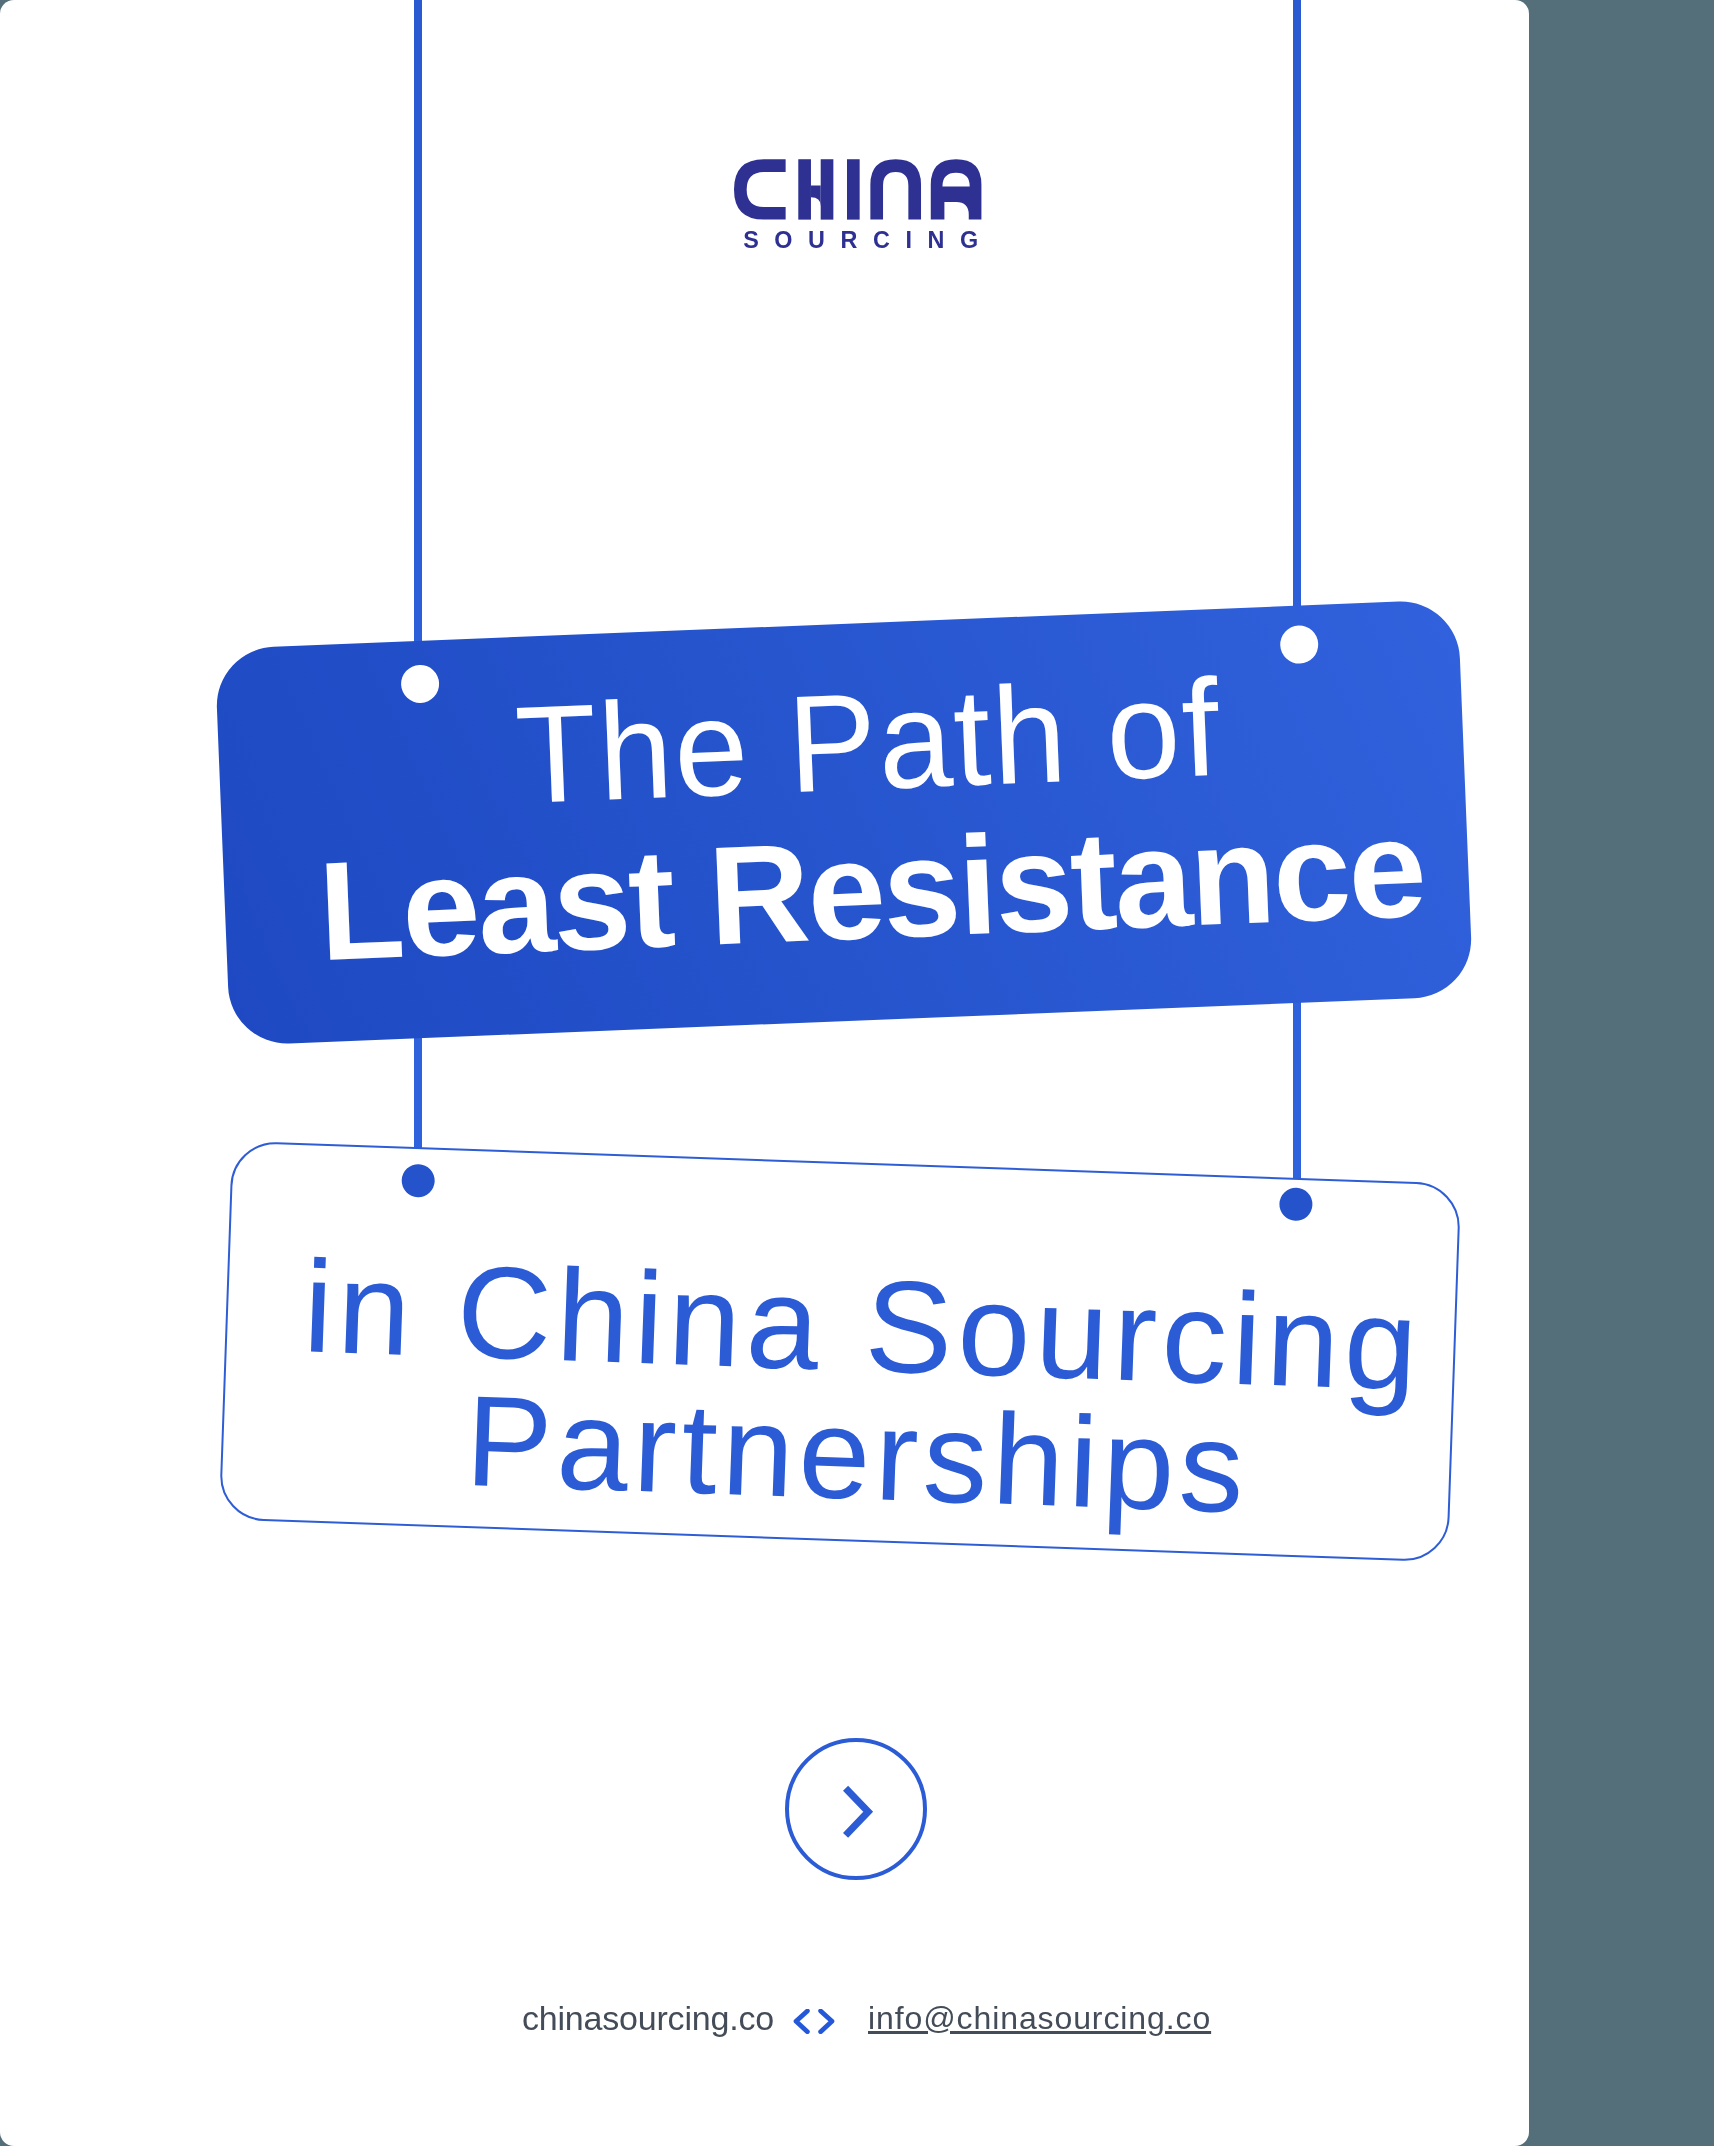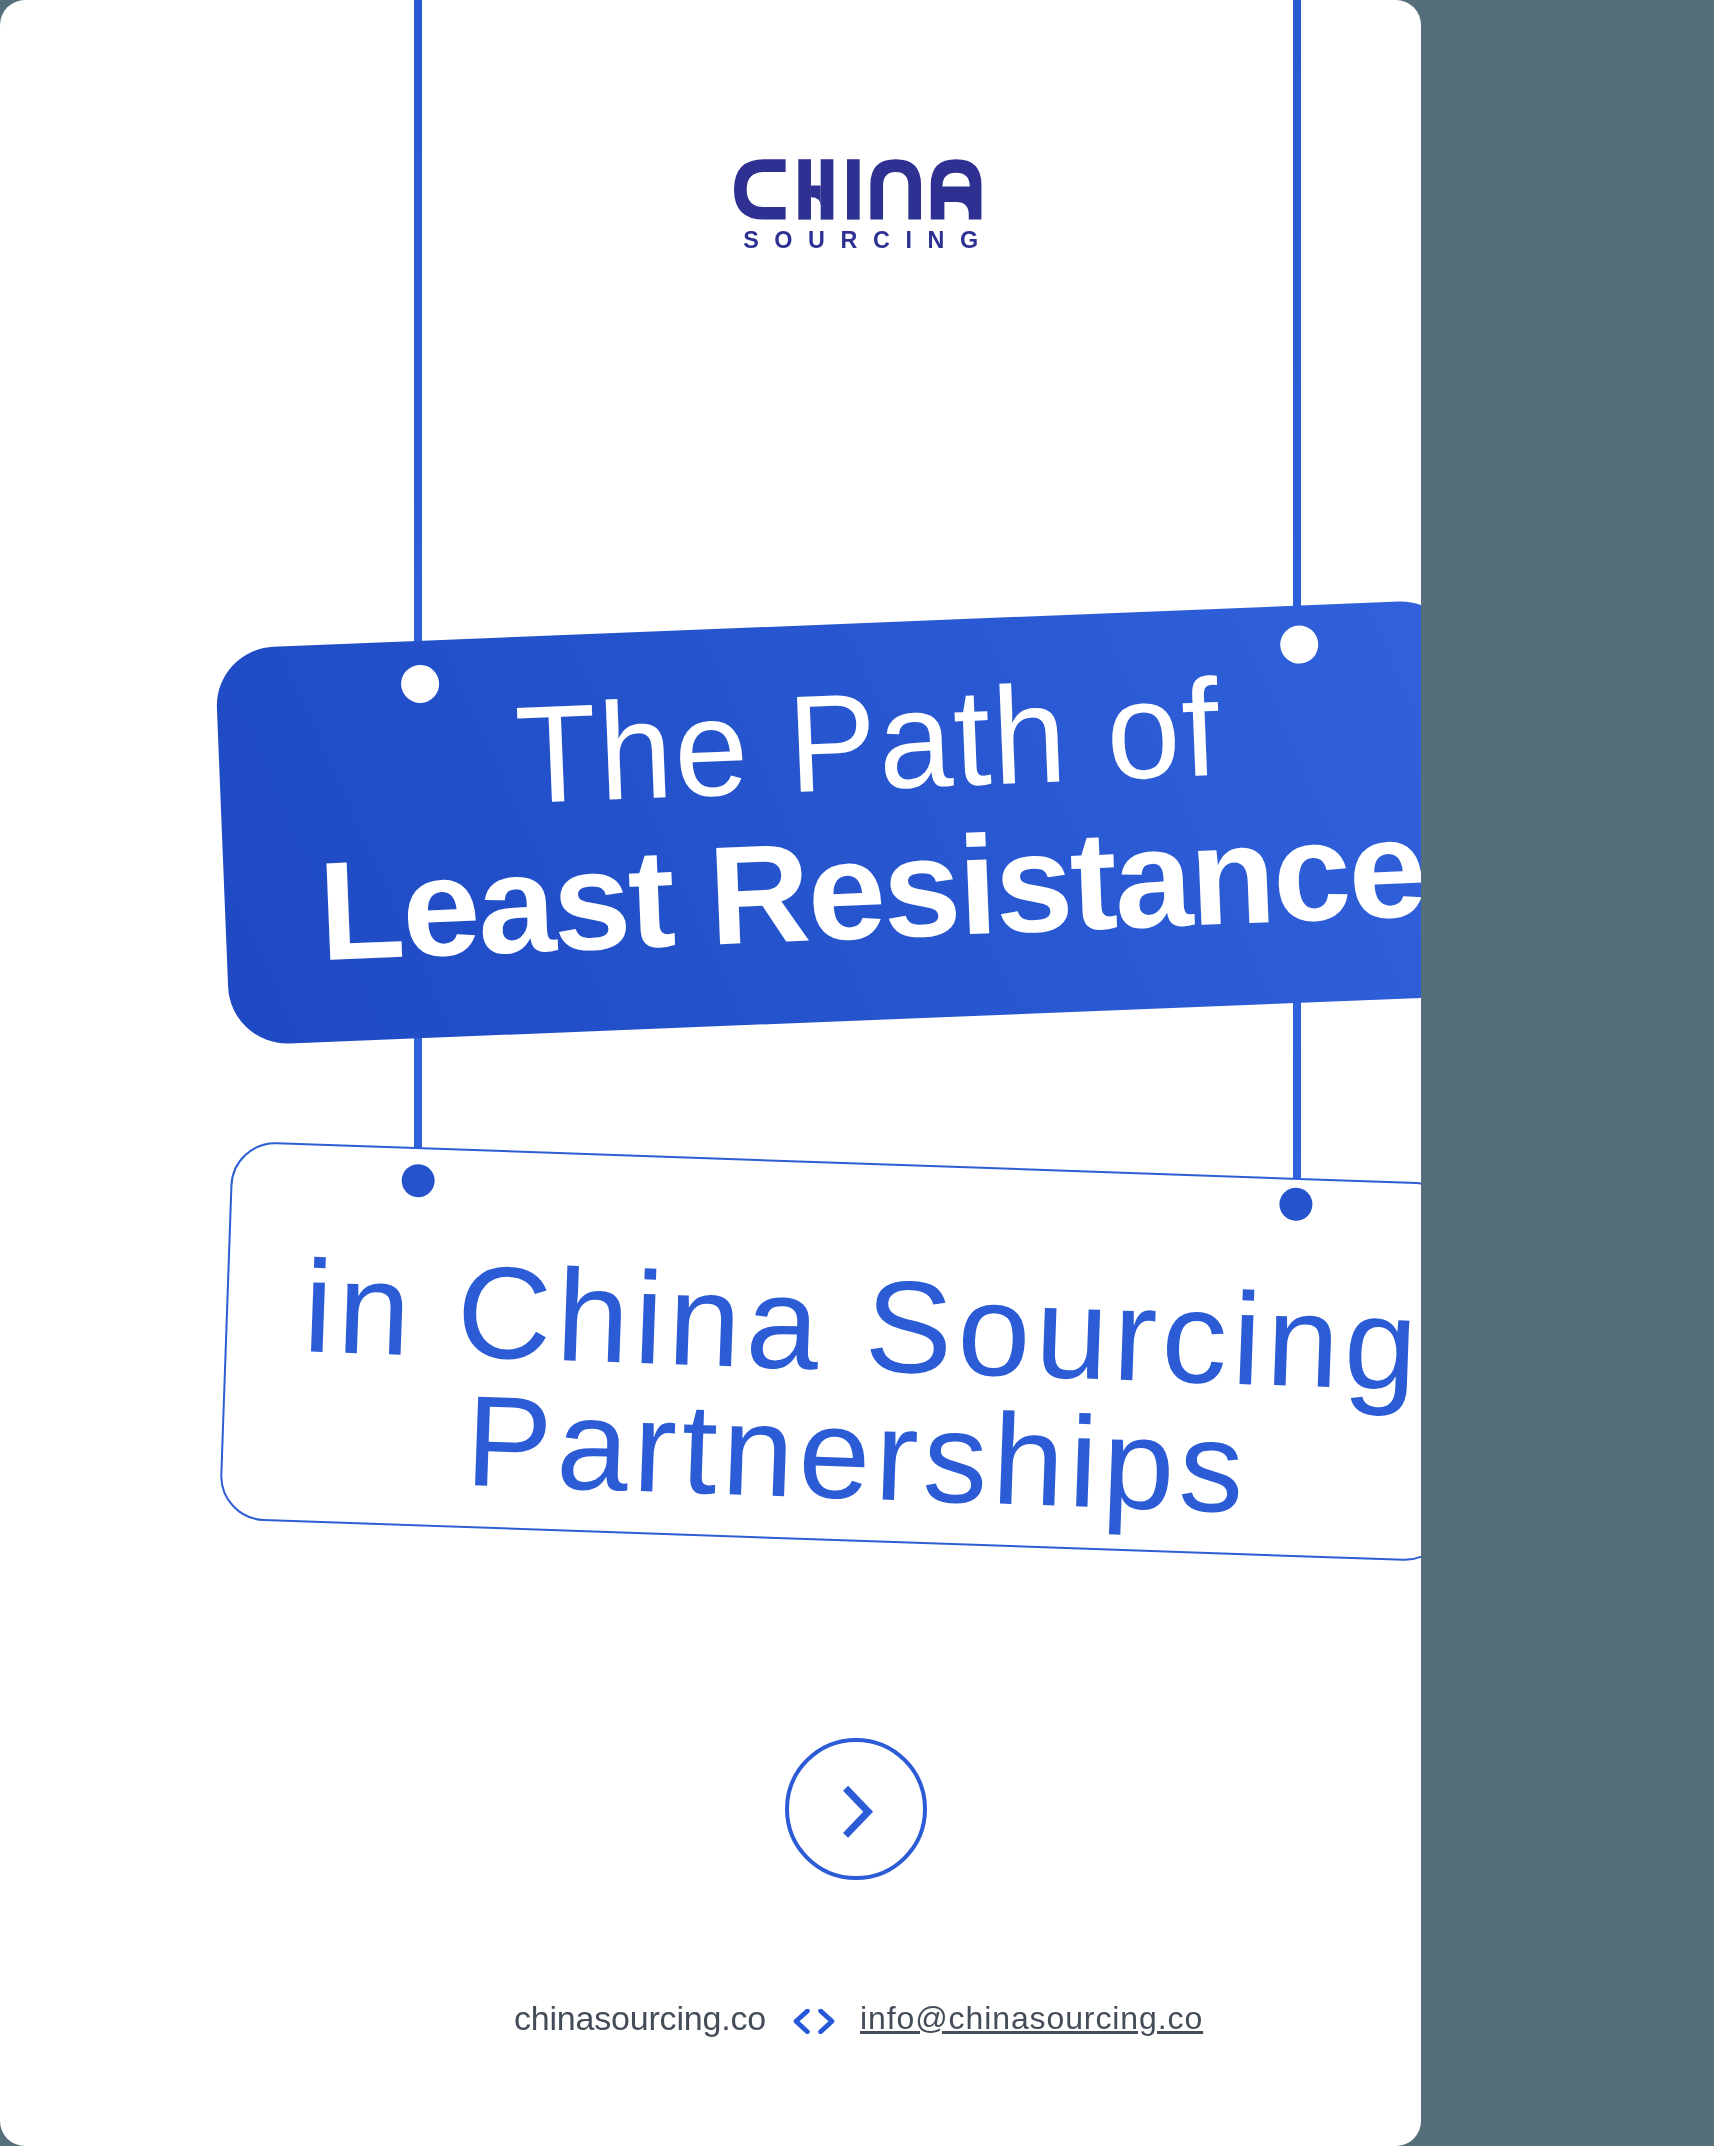--- a/index.html
+++ b/index.html
@@ -1,19 +1,19 @@
 <!DOCTYPE html>
 <html style="font-size:15px"><head>
 <meta charset="utf-8">
 <style>
 html,body{margin:0;padding:0;}
 body{width:1715px;height:2146px;background:#546e7a;overflow:hidden;
      font-family:"Liberation Sans", sans-serif;}
-.card{position:absolute;left:0;top:0;width:1421px;height:2146px;
-      background:#ffffff;border-radius:25px;overflow:hidden;}
+.card{position:absolute;left:0;top:0;width:1529px;height:2146px;
+      background:#ffffff;border-radius:14px;overflow:hidden;}
 .vline{position:absolute;width:7.6px;background:linear-gradient(180deg,#2a5ad2,#2f63dd);z-index:1;}
 .vl-left{left:414px;top:0;height:1183px;}
 .vl-right{left:1293px;top:0;height:1211px;}
 .logo{position:absolute;left:734px;top:159px;z-index:2;}
 .sign-blue{position:absolute;left:222px;top:624px;width:1244px;height:397px;
   background:linear-gradient(68deg,#1e49c3 0%,#2554cd 45%,#3161dc 100%);
   border-radius:59px;transform:rotate(-2.3deg);z-index:3;}
 .dot{position:absolute;border-radius:50%;}
 .sb-text{position:absolute;left:0;right:0;top:49px;text-align:center;color:#ffffff;}
 .sb-l1{font-size:138px;font-weight:400;letter-spacing:1.9px;line-height:1.0;
@@ -22,21 +22,21 @@
   transform:translateX(24.6px);}
 .sign-white{position:absolute;left:225px;top:1162px;width:1230px;height:379px;
   background:#ffffff;border:2.4px solid #2e5dd6;border-radius:45px;
   transform:rotate(2deg);z-index:4;box-sizing:border-box;}
 .sw-text{position:absolute;left:0;right:0;top:95px;text-align:center;color:#2b5cd6;}
 .sw-l1{font-size:131px;font-weight:400;letter-spacing:5px;line-height:1.0;transform:translateX(22px);}
 .sw-l2{font-size:129px;font-weight:400;letter-spacing:4.9px;line-height:1.0;margin-top:-0.9px;transform:translateX(21px);}
 .circle-btn{position:absolute;left:785px;top:1738px;width:142px;height:142px;
   border-radius:50%;border:4.3px solid #2b5bd5;box-sizing:border-box;z-index:2;}
 .footer{position:absolute;left:0;top:0;width:1715px;z-index:2;color:#434c58;}
-.fitem{position:absolute;font-size:32px;line-height:32px;white-space:nowrap;}
+.fitem{position:absolute;font-size:32px;line-height:32px;white-space:nowrap;margin-left:8px;}
 </style>
 </head>
 <body>
 <div class="card">
   <div class="vline vl-left"></div>
   <div class="vline vl-right"></div>
 
   <svg class="logo" width="263" height="93" viewBox="0 0 270 95">
     <g fill="#2e3192">
 

